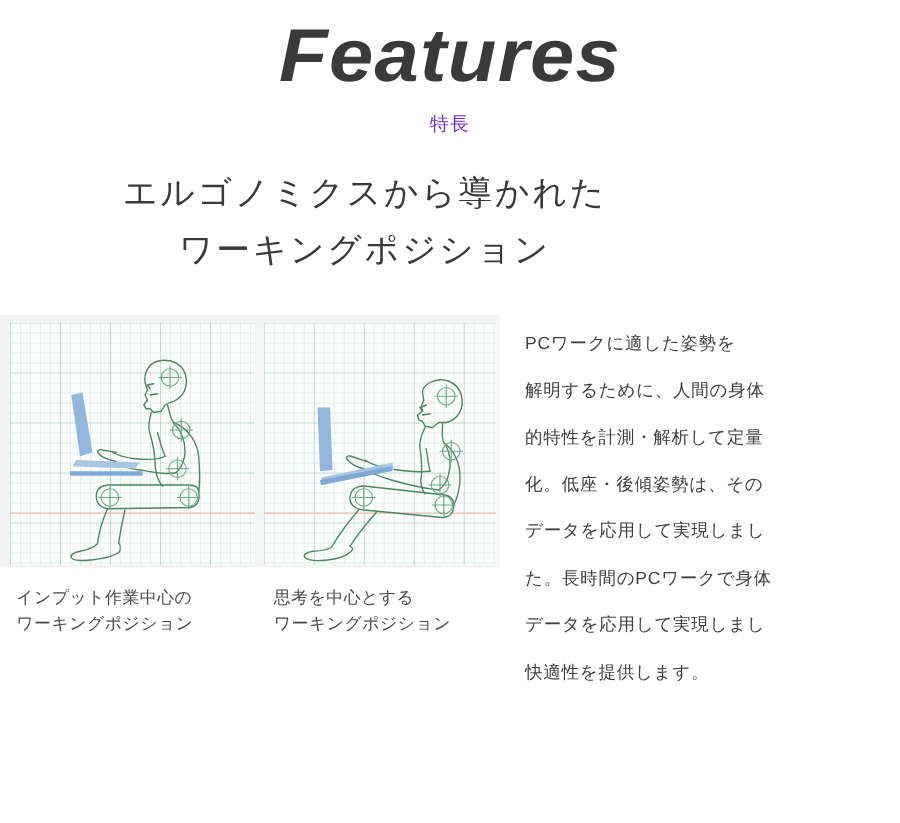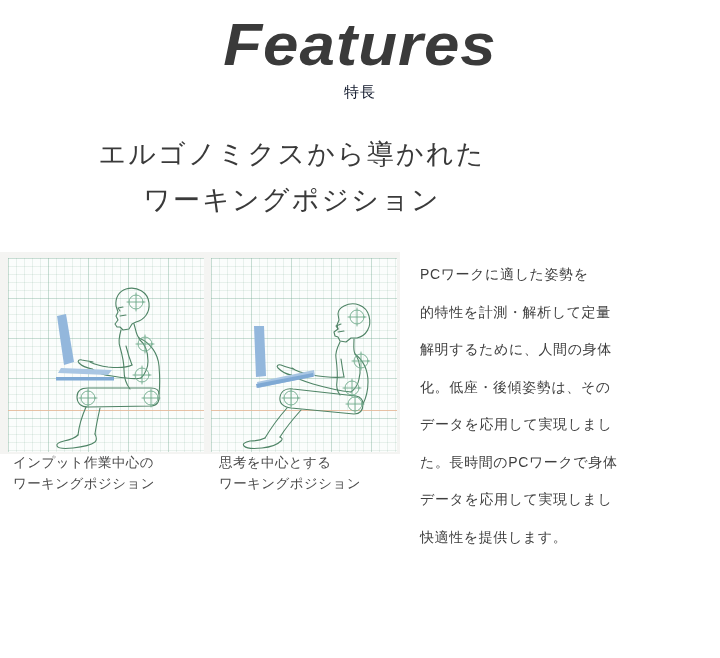--- a/index.html
+++ b/index.html
@@ -30,26 +30,26 @@
     font-size: 60px;
     line-height: 62px;
     font-weight: 700;
     font-style: italic;
     letter-spacing: 1px;
     color: #3a3a3a;
     font-family: "Liberation Sans", "DejaVu Sans", sans-serif;
     transform: scaleX(1.06);
   }
   .features-sub {
-    margin: 0;
+    margin: 8px;
     padding-top: 6px;
     font-size: 15px;
     line-height: 20px;
     font-weight: 400;
-    color: #0f172a;
+    color: #6d28d9;
     letter-spacing: 1px;
   }
 
   
   .headline {
     position: absolute;
     left: 0;
     top: 131px;
     width: 584px;
     text-align: center;
@@ -101,21 +101,21 @@
     height: 1px;
     background: #e8b89a;
     opacity: .85;
   }
   .panel svg { position: absolute; left: 0; top: 0; }
 
   
   .captions {
     position: absolute;
     left: 0;
-    top: 452px;
+    top: 467px;
     width: 400px;
     height: 46px;
   }
   .caption {
     position: absolute;
     top: 0;
     font-size: 13.5px;
     line-height: 21px;
     color: #4b4b4b;
     letter-spacing: .4px;
@@ -302,20 +302,20 @@
     <div>ワーキングポジション</div>
   </div>
   <div class="caption caption-right">
     <div>思考を中心とする</div>
     <div>ワーキングポジション</div>
   </div>
 </div>
 
 <div class="body-copy">
   <div class="bline">PCワークに適した姿勢を</div>
+  <div class="bline">解明するために、人間の身体</div>
   <div class="bline">的特性を計測・解析して定量</div>
-  <div class="bline">解明するために、人間の身体</div>
   <div class="bline">化。低座・後傾姿勢は、その</div>
   <div class="bline">データを応用して実現しまし</div>
   <div class="bline">た。長時間のPCワークで身体</div>
   <div class="bline">データを応用して実現しまし</div>
   <div class="bline">快適性を提供します。</div>
 </div>
 
 </body></html>

